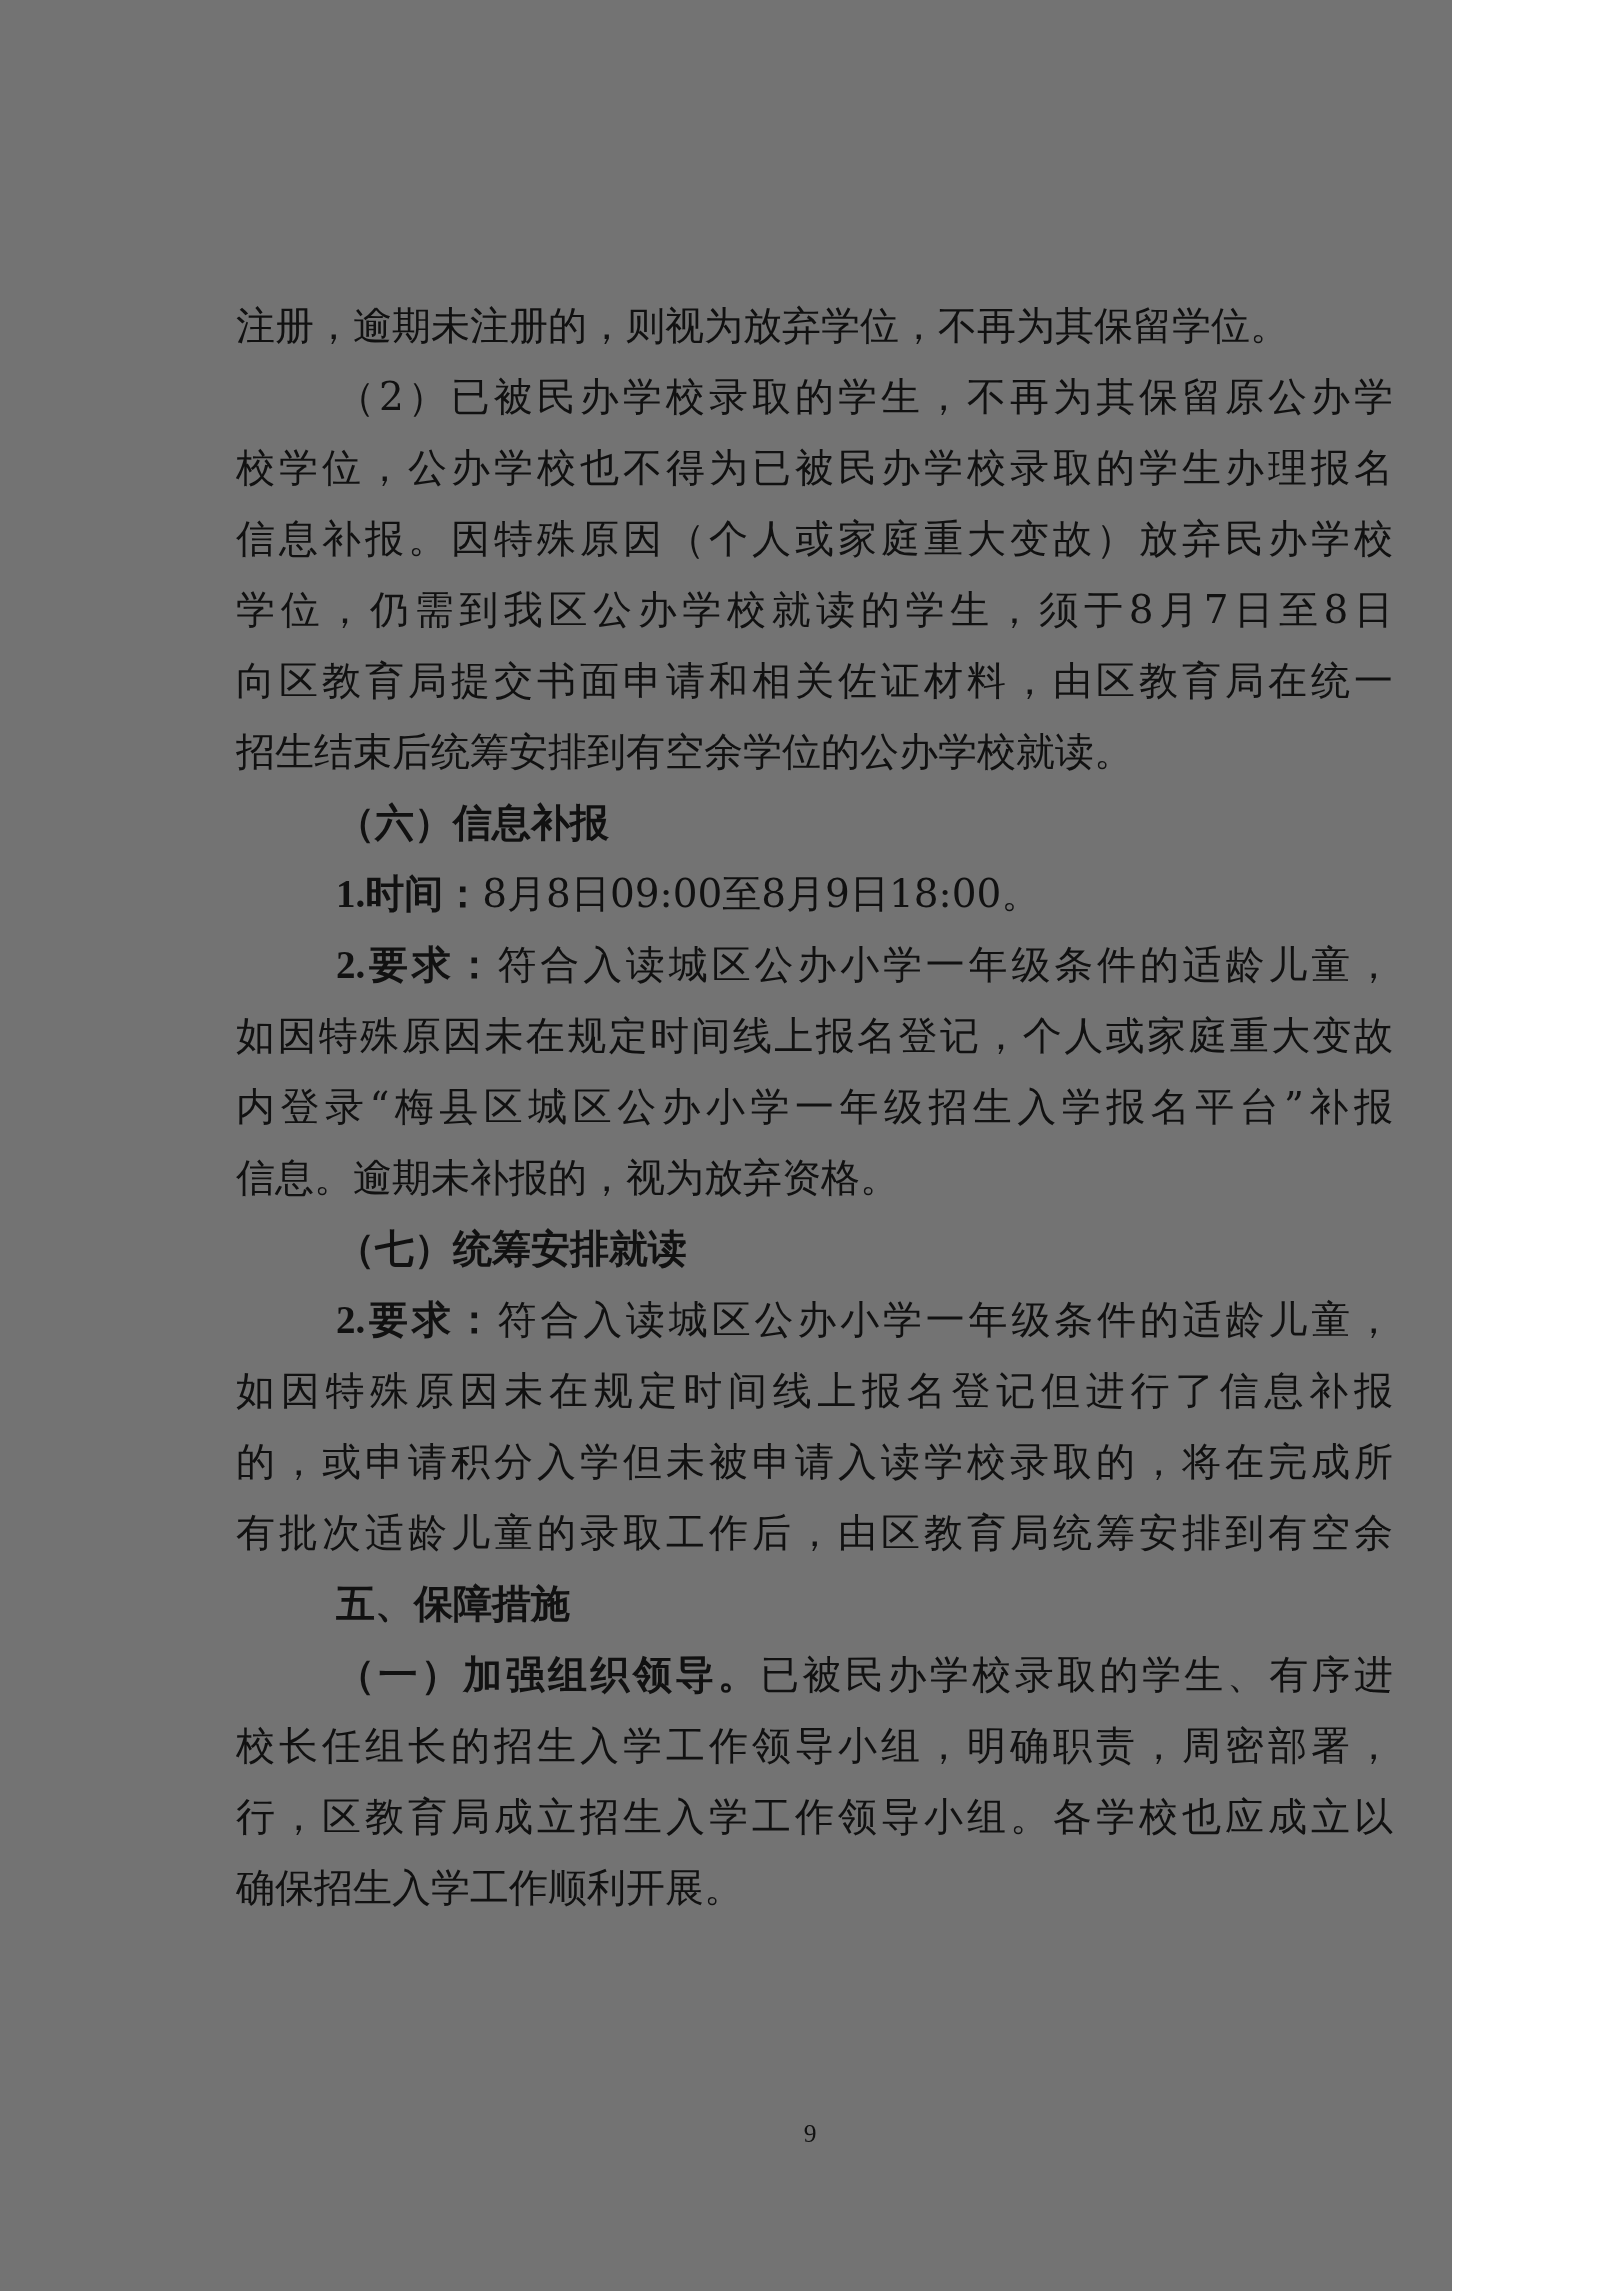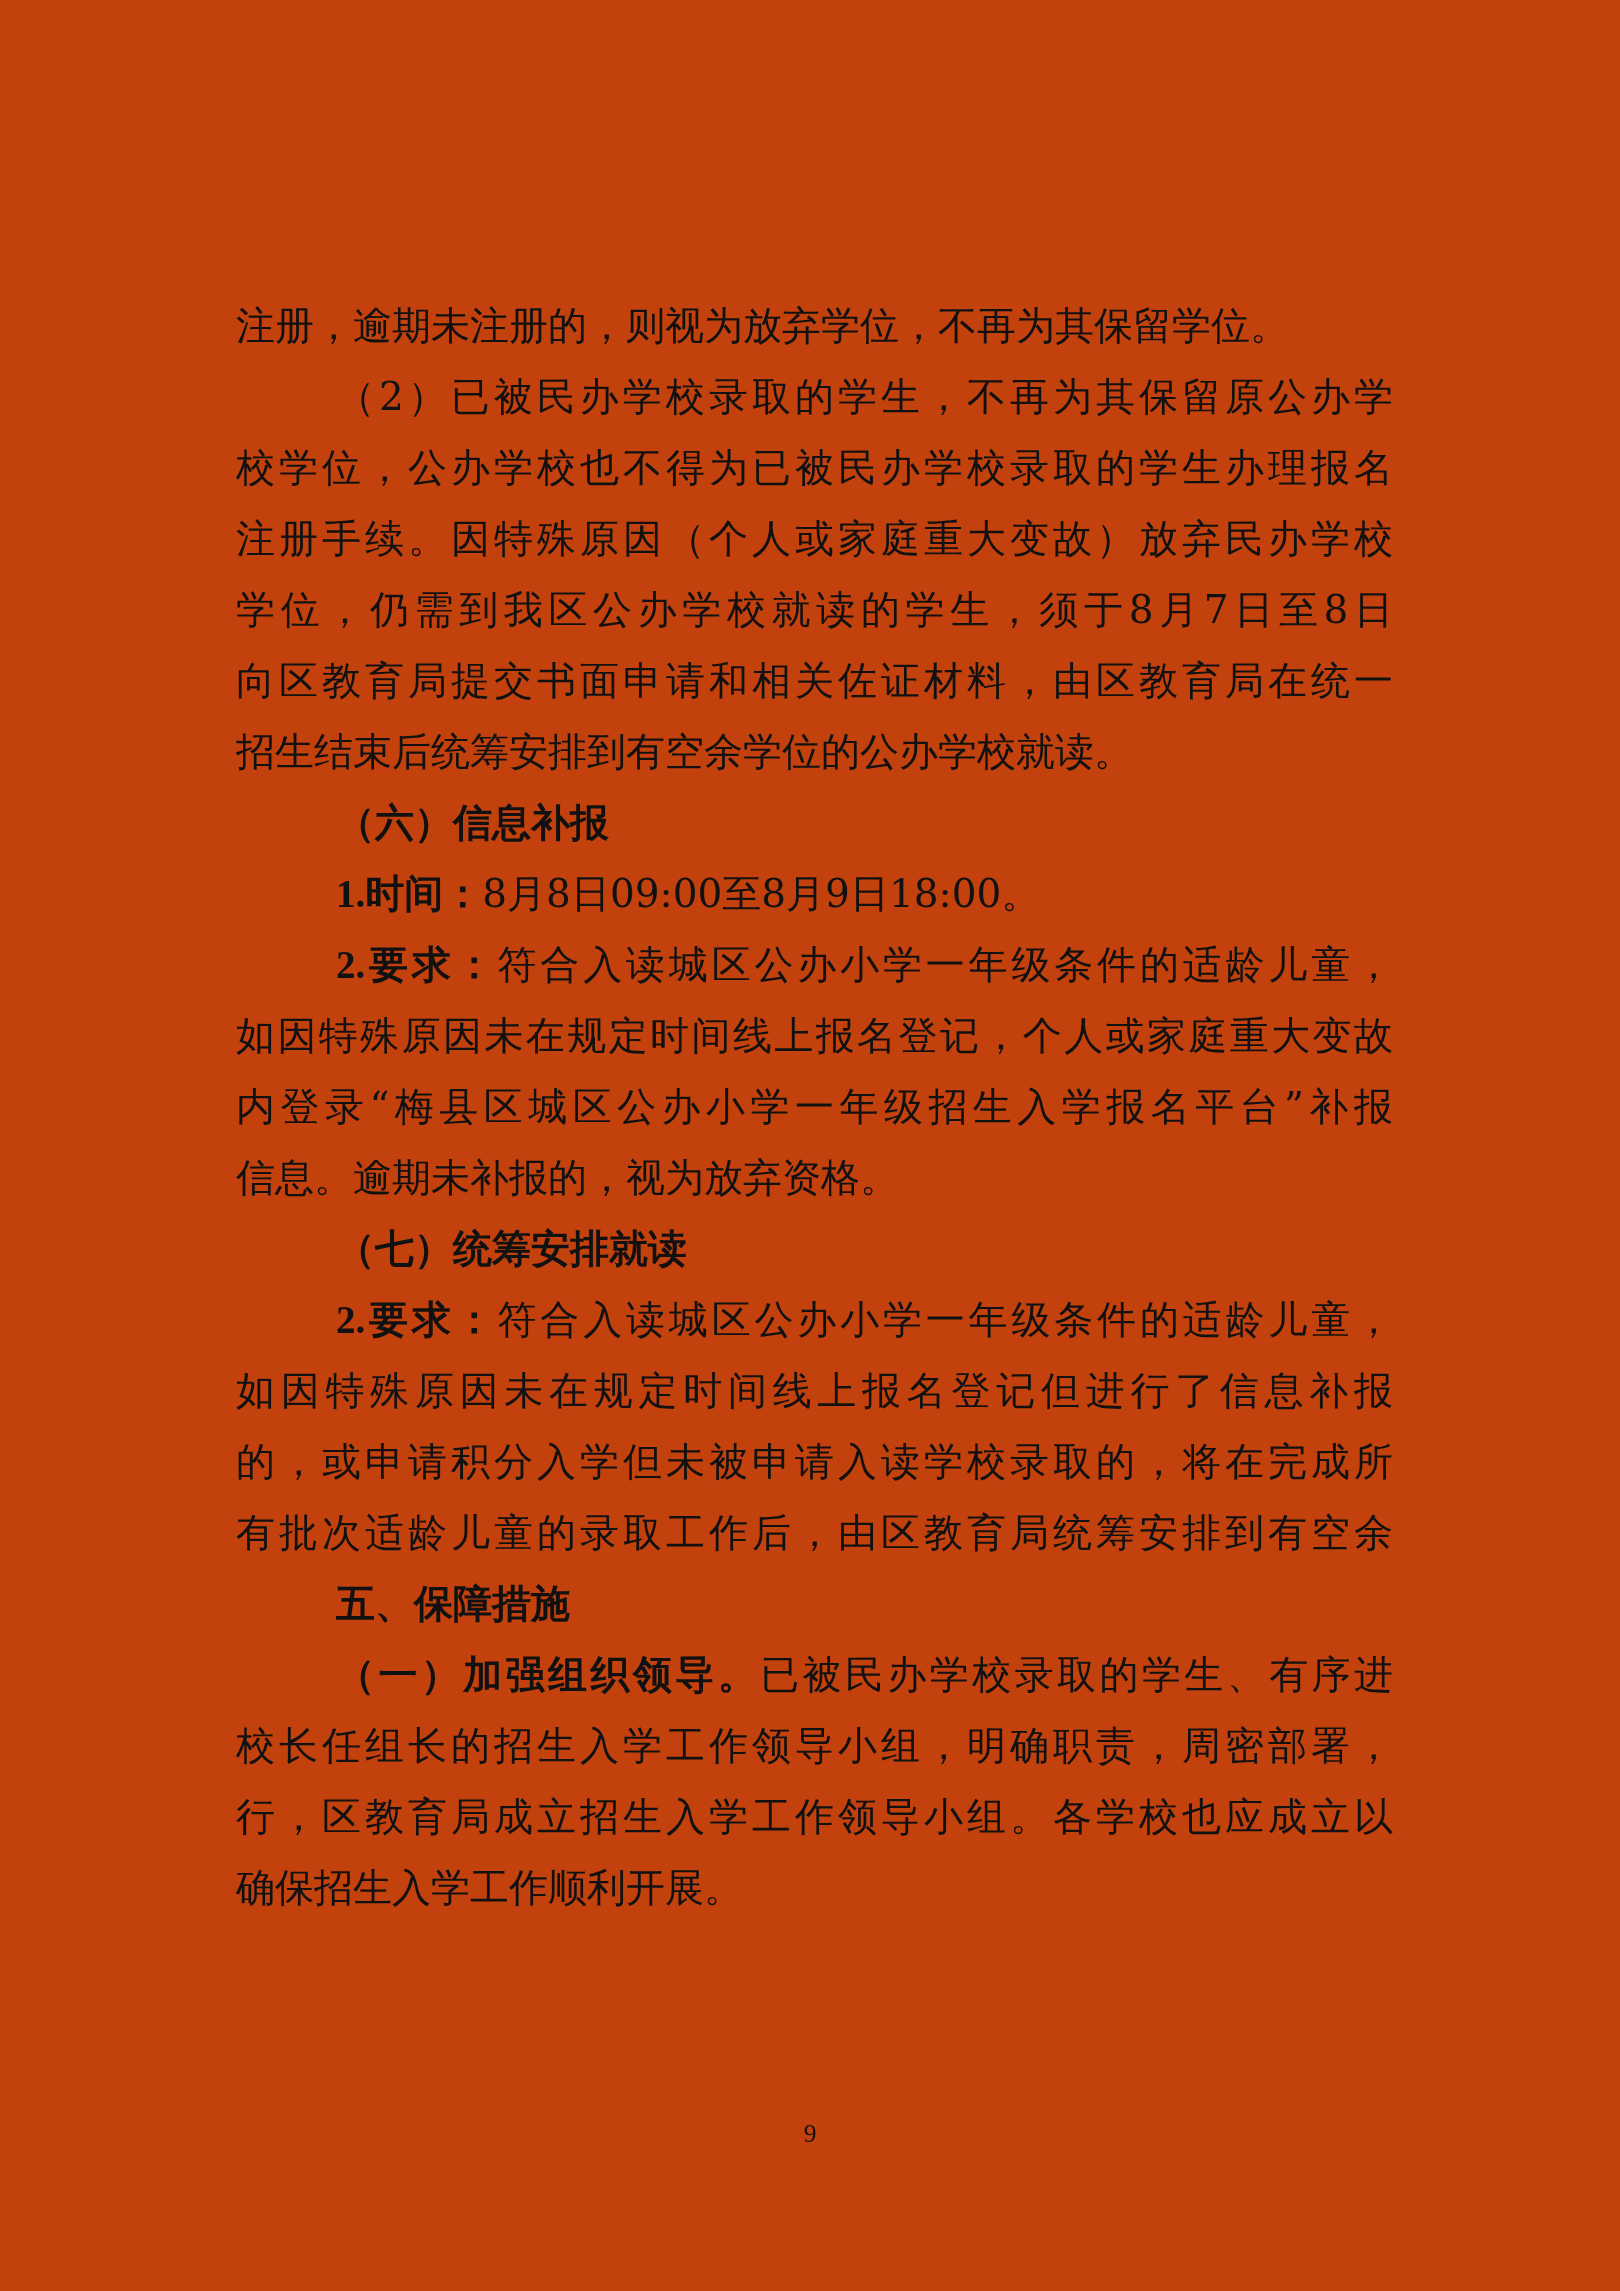--- a/index.html
+++ b/index.html
@@ -2,22 +2,22 @@
 <html><head>
   <meta charset="utf-8">
   <style>
     html, body { margin: 0; padding: 0; background: #ffffff; }
     body {
       width: 1620px; height: 2292px; position: relative; overflow: hidden;
       font-family: "DejaVu Serif", "Liberation Serif", serif;
       color: #111111;
     }
     .page {
-      position: absolute; left: 0; top: 0; width: 1620px; height: 2292px;
-      background: #c2410c;
+      position: absolute; left: 0; top: 0; width: 1452px; height: 2292px;
+      background: #737373;
     }
     .body-text {
       position: absolute;
       left: 236px;
       top: 290px;
       width: 1157px;
     }
     .line {
       height: 71px;
       line-height: 71px;
@@ -41,21 +41,21 @@
     }
   </style>
 </head>
 <body>
 
 <div class="page">
   <div class="body-text" id="body-text">
       <div class="line last"><span>注册，逾期未注册的，则视为放弃学位，不再为其保留学位。</span></div>
       <div class="line indent"><span>（2）已被民办学校录取的学生，不再为其保留原公办学</span></div>
       <div class="line"><span>校学位，公办学校也不得为已被民办学校录取的学生办理报名</span></div>
-      <div class="line"><span>注册手续。因特殊原因（个人或家庭重大变故）放弃民办学校</span></div>
+      <div class="line"><span>信息补报。因特殊原因（个人或家庭重大变故）放弃民办学校</span></div>
       <div class="line"><span>学位，仍需到我区公办学校就读的学生，须于8月7日至8日</span></div>
       <div class="line"><span>向区教育局提交书面申请和相关佐证材料，由区教育局在统一</span></div>
       <div class="line last"><span>招生结束后统筹安排到有空余学位的公办学校就读。</span></div>
       <div class="line indent last"><span class="bold">（六）信息补报</span></div>
       <div class="line indent last"><span class="bold">1.时间：</span><span>8月8日09:00至8月9日18:00。</span></div>
       <div class="line indent"><span class="bold">2.要求：</span><span>符合入读城区公办小学一年级条件的适龄儿童，</span></div>
       <div class="line"><span>如因特殊原因未在规定时间线上报名登记，个人或家庭重大变故</span></div>
       <div class="line"><span>内登录“梅县区城区公办小学一年级招生入学报名平台”补报</span></div>
       <div class="line last"><span>信息。逾期未补报的，视为放弃资格。</span></div>
       <div class="line indent last"><span class="bold">（七）统筹安排就读</span></div>

